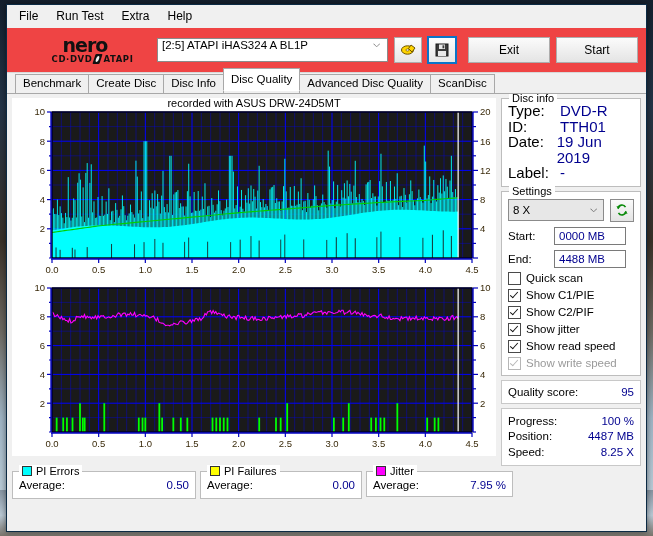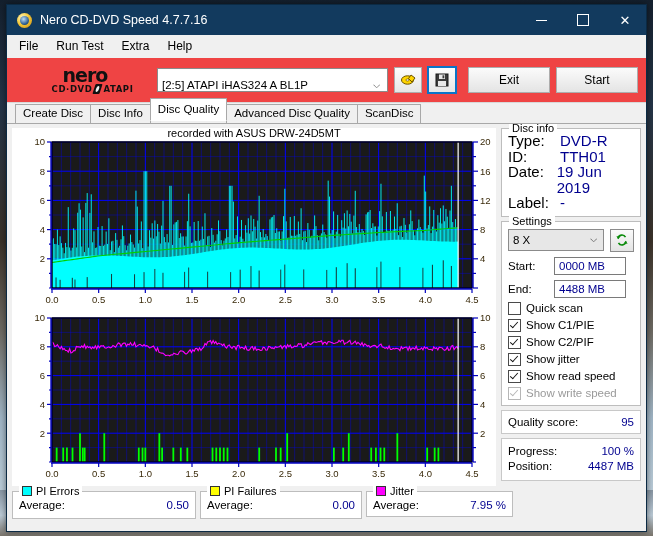--- a/index.html
+++ b/index.html
@@ -64,21 +64,21 @@
   }
   .nero-sub{
     font-family:"DejaVu Sans",sans-serif;font-weight:bold;font-size:8.5px;color:#111;
     letter-spacing:.6px;line-height:10px;display:flex;align-items:flex-start;gap:2px;padding-left:15px;
   }
   .nero-slash{display:inline-block;width:7px;height:10px;
     background:#111;transform:skewX(-18deg);border-radius:1px;position:relative;}
   .nero-slash::after{content:"";position:absolute;left:2px;top:2px;width:3px;height:6px;background:#f0f0f0;border-radius:50%;}
   .drive-select{
     flex:1;height:22px;margin:0 6px 0 2px;background:#fff;border:1px solid #8b8b8b;
-    display:flex;align-items:flex-end;font-size:11.5px;color:#000;padding:0 4px;position:relative;
+    display:flex;align-items:flex-start;font-size:11.5px;color:#000;padding:0 4px;position:relative;
   }
   .drive-select .caret{position:absolute;right:7px;color:#555;font-size:9px;}
   .tbtn{
     width:26px;height:24px;border:1px solid #adadad;background:linear-gradient(#fdfdfd,#e6e6e6);
     display:flex;align-items:center;justify-content:center;margin-right:5px;
   }
   .tbtn.sel{border:2px solid #0a74c8;}
   .pbtn{
     width:80px;height:24px;border:1px solid #adadad;background:linear-gradient(#fbfbfb,#e4e4e4);
     display:flex;align-items:center;justify-content:center;font-size:12px;color:#000;margin-left:6px;
@@ -162,31 +162,20 @@
   .sline .k{flex:1;}
   .sline .v{color:#00008f;}
 </style>
 </head>
 <body>
 
 <div id="desktop"></div>
 
 <div id="win">
 
-  <div class="titlebar">
-    <span class="app-icon"></span>
-    <span class="title-text">Nero CD-DVD Speed 4.7.7.16</span>
-    <div class="wbtn">
-        <i class="glyph-min"></i>
-      </div>
-    <div class="wbtn">
-        <i class="glyph-max"></i>
-      </div>
-    <div class="wbtn">✕</div>
-  </div>
 
   <div class="menubar">
     <div class="menu-item">File</div>
     <div class="menu-item">Run Test</div>
     <div class="menu-item">Extra</div>
     <div class="menu-item">Help</div>
   </div>
 
   <div class="toolbar">
     <div class="nero-logo">
@@ -214,20 +203,21 @@
         <rect x="4" y="1.5" width="6" height="4.5" fill="#e8e8e8"></rect>
         <rect x="7.5" y="2.3" width="1.8" height="3" fill="#3b3b3b"></rect>
         <rect x="3" y="8" width="8" height="5" fill="#e8e8e8"></rect>
       </svg>
     </div>
     <div class="pbtn">Exit</div>
     <div class="pbtn">Start</div>
   </div>
 
   <div class="tabstrip">
+    <div class="tab">Benchmark</div>
     <div class="tab">Create Disc</div>
     <div class="tab">Disc Info</div>
     <div class="tab active">Disc Quality</div>
     <div class="tab">Advanced Disc Quality</div>
     <div class="tab">ScanDisc</div>
   </div>
 
   <div class="content">
 
     <div class="leftcol">
@@ -923,20 +913,24 @@
 
       <div class="panel" style="padding:5px 6px;">
         <div class="sline">
           <span class="k">Progress:</span>
           <span class="v">100 %</span>
         </div>
         <div class="sline">
           <span class="k">Position:</span>
           <span class="v">4487 MB</span>
         </div>
+        <div class="sline">
+          <span class="k">Speed:</span>
+          <span class="v">8.25 X</span>
+        </div>
       </div>
 
     </div>
   </div>
 
   <div class="statsrow">
     <div class="statbox" style="width:170px;">
       <span class="gtitle">
         <i class="swatch" id="sw1" style="background: rgb(0, 255, 255);"></i>
         <span>PI Errors</span>

